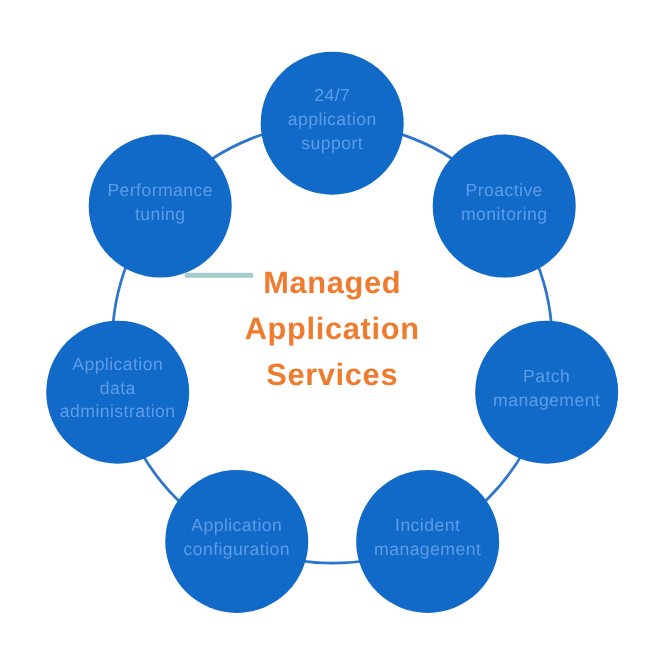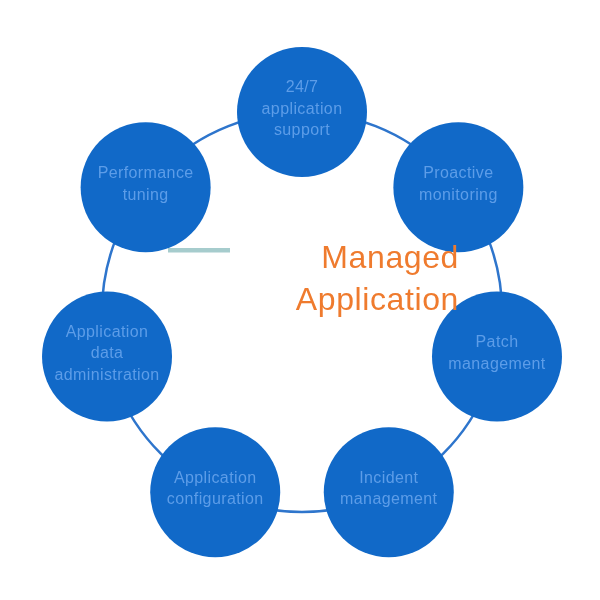--- a/index.html
+++ b/index.html
@@ -28,23 +28,23 @@
     font-family: "Liberation Sans", sans-serif;
     font-size: 16px;
     font-weight: 400;
     letter-spacing: 0.4px;
   }
   .center-title {
     position: absolute;
     left: 145px;
     top: 236px;
     width: 314px;
-    text-align: right;
-    font-size: 32px;
-    font-weight: normal;
+    text-align: center;
+    font-size: 28px;
+    font-weight: bold;
     line-height: 42px;
     letter-spacing: 0.6px;
   }
   .center-title div {
     white-space: nowrap;
   }
 </style>
 </head>
 <body>
 
@@ -65,15 +65,16 @@
       <text class="node-label" text-anchor="middle" fill="#5D9DE8"><tspan x="215.2232521764883" y="482.9437735804838">Application</tspan><tspan x="215.2232521764883" y="504.4437735804838">configuration</tspan></text>
       <circle cx="107.01441756363528" cy="356.5041867912629" r="65" fill="#1169C8"></circle>
       <text class="node-label" text-anchor="middle" fill="#5D9DE8"><tspan x="107.01441756363528" y="336.5041867912629">Application</tspan><tspan x="107.01441756363528" y="358.0041867912629">data</tspan><tspan x="107.01441756363528" y="379.5041867912629">administration</tspan></text>
       <circle cx="145.63370350639403" cy="187.30203962825334" r="65" fill="#1169C8"></circle>
       <text class="node-label" text-anchor="middle" fill="#5D9DE8"><tspan x="145.63370350639403" y="178.05203962825334">Performance</tspan><tspan x="145.63370350639403" y="199.55203962825334">tuning</tspan></text>
     </svg>
 
   <div class="center-title" style="color: rgb(239, 123, 46);">
     <div>Managed</div>
     <div>Application</div>
+    <div>Services</div>
   </div>
 
 </div>
 
 </body></html>

